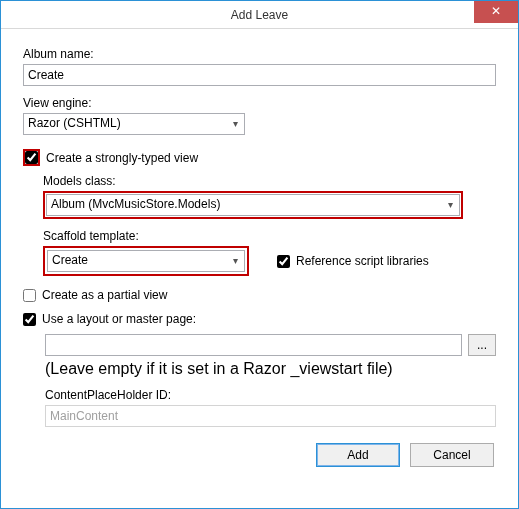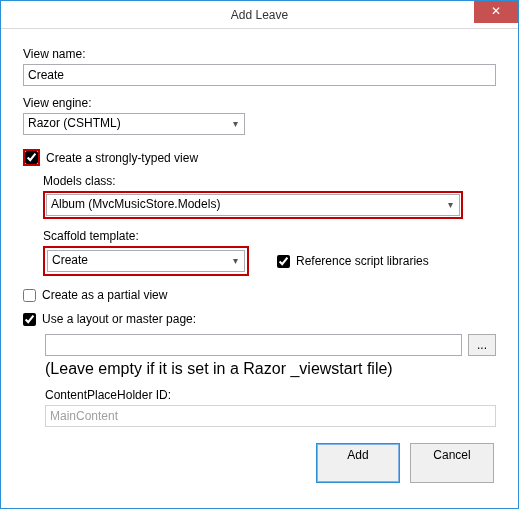--- a/index.html
+++ b/index.html
@@ -16,21 +16,21 @@
   .chev { position: absolute; right: 6px; top: 4px; font-size: 10px; color: #555; }
   .row { margin-bottom: 10px; }
   .chk-row { display: flex; align-items: center; gap: 6px; margin-bottom: 8px; }
   input[type=checkbox] { width: 13px; height: 13px; margin: 0; accent-color: #000; }
   .indent { margin-left: 20px; }
   .indent2 { margin-left: 22px; }
   .scaffold-row { display: flex; align-items: center; gap: 28px; }
   .disabled { color: #a0a0a0; }
   .disabled-input { background: #fff; border: 1px solid #d4d4d4; color: #a0a0a0; }
   .btn-row { display: flex; justify-content: flex-end; gap: 10px; margin-top: 16px; padding-right: 2px; }
-  .btn { width: 84px; height: 40px; border: 1px solid #acacac; background: #f0f0f0; text-align: center; line-height: 22px; color: #000; }
+  .btn { width: 84px; height: 24px; border: 1px solid #acacac; background: #f0f0f0; text-align: center; line-height: 22px; color: #000; }
   .btn.default { border: 1px solid #2b91d6; box-shadow: inset 0 0 0 1px #7eb4ea; }
   .browse-btn { width: 28px; height: 22px; border: 1px solid #acacac; background: #f0f0f0; text-align: center; line-height: 20px; }
   .layout-row { display: flex; gap: 6px; align-items: center; }
   .layout-row .text-input { flex: 1; }
   .hint { color: #000; margin-top: 4px; font-size: 16px; }
   .hl-red { border: 2px solid #c00000; padding: 1px; display: inline-block; }
   .hl-red.pad2 { padding: 2px; }
   .hl-red.chk { padding: 0; line-height: 0; }
   .model-select-wrap { width: 416px; }
 </style>
@@ -41,21 +41,21 @@
   <div class="titlebar">
     <div class="title">Add Leave</div>
     <div class="close-btn">
       <span>✕</span>
     </div>
   </div>
 
   <div class="content">
 
     <div class="row">
-      <label class="fld"><span>View name:</span></label>
+      <label class="fld"><span>Album name:</span></label>
       <input class="text-input" value="Create" style="">
     </div>
 
     <div class="row">
       <label class="fld"><span>View engine:</span></label>
       <div class="select">
         <span>Razor (CSHTML)</span>
         <span class="chev">▾</span>
       </div>
     </div>

